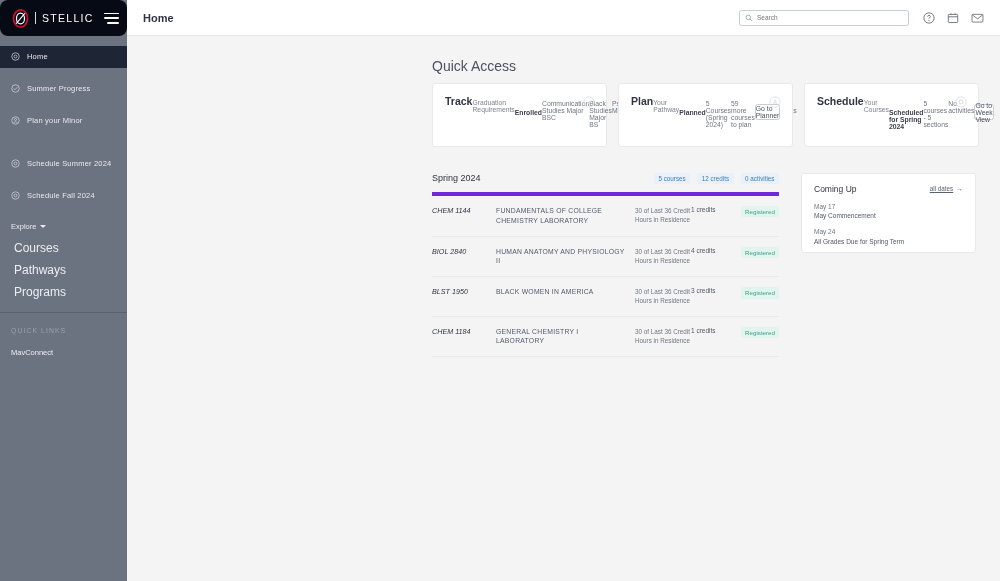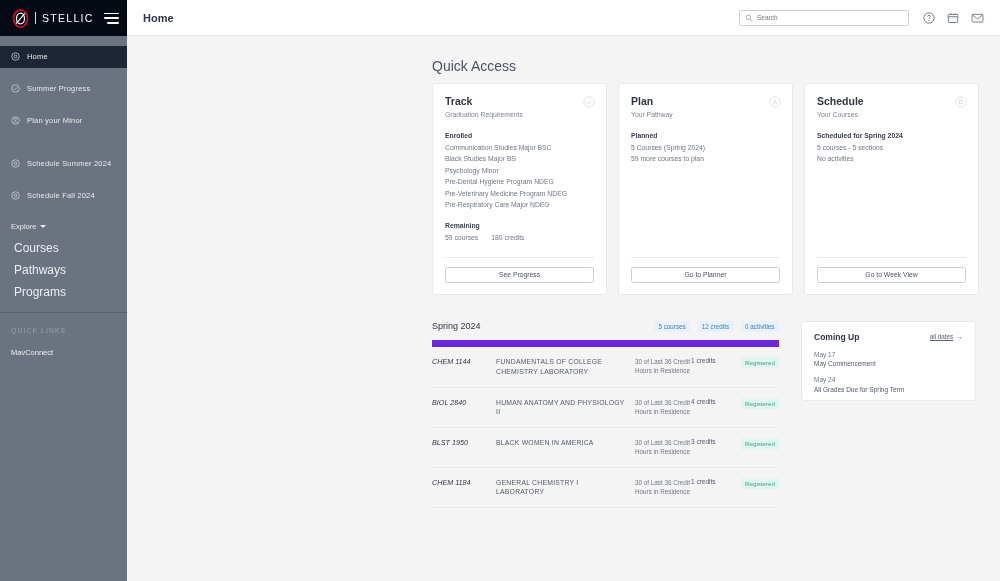--- a/index.html
+++ b/index.html
@@ -12,21 +12,21 @@
 
   
   .sidebar {
     width: 127px; height: 581px;
     background: #6b7280; flex: 0 0 127px;
     display: flex; flex-direction: column;
   }
   .brand {
     height: 36px; background: #050a14;
     display: flex; align-items: center;
-    padding: 0 8px 0 12px; gap: 6px;
+    padding: 0 8px 0 12px; gap: 6px; border-radius: 8px;
   }
   .logo-o {
     width: 17px; height: 19px; position: relative; flex: 0 0 17px;
   }
   .logo-o svg { display: block; }
   .brand-divider {
     width: 1px; height: 12px; background: #ffffff; opacity: .85;
   }
   .brand-name {
     color: #ffffff; font-size: 10.5px; letter-spacing: 1.3px;
@@ -100,21 +100,21 @@
 
   .section-label {
     font-size: 14px; color: #4b5160; margin: 22px 0 9px 305px;
   }
 
   
   .cards { display: flex; gap: 11px; margin-left: 305px; }
   .card {
     background: #ffffff; border: 1px solid #e9e9ec; border-radius: 3px;
     width: 175px; padding: 11px 12px 11px 12px; position: relative;
-    display: flex; flex-direction: column;
+    display: flex; flex-direction: row;
   }
   .card-h { font-size: 10.5px; font-weight: bold; color: #2f3542; }
   .card-sub { font-size: 6.8px; color: #7d8490; margin-top: 4px; }
   .card-badge { position: absolute; top: 10px; right: 11px; }
   .card-block-title { font-size: 6.8px; font-weight: bold; color: #3b4150; margin-top: 14px; }
   .card-line { font-size: 6.8px; color: #6f7682; margin-top: 4.5px; }
   .card-rem-row { font-size: 6.8px; color: #6f7682; margin-top: 4.5px; display: flex; gap: 13px; }
   .card-spacer { flex: 1; min-height: 6px; }
   .card-hr { height: 1px; background: #e9e9ec; margin-top: 10px; }
   .card-btn {
@@ -123,21 +123,21 @@
     display: flex; align-items: center; justify-content: center;
     font-family: "Liberation Sans", sans-serif;
   }
 
   
   .lower { display: flex; gap: 22px; margin-left: 305px; margin-top: 26px; }
 
   .term-panel { width: 347px; }
   .term-head {
     display: flex; align-items: center; padding-bottom: 8px;
-    border-bottom: 7px solid #6d28d9;
+    border-bottom: 4px solid #6d28d9;
   }
   .term-title { font-size: 9px; color: #2f3542; flex: 1; }
   .pill {
     font-size: 6.3px; color: #3f7fb5; background: #e8f1f9;
     border-radius: 2px; padding: 2.2px 4.5px; margin-left: 7px;
   }
   .crow {
     display: flex; padding: 10px 0 10px 0; border-bottom: 1px solid #ebebee;
     align-items: flex-start;
   }
@@ -149,21 +149,21 @@
   .stat-badge {
     font-size: 6.2px; color: #3f9f86; background: #e2f4ef;
     border-radius: 2px; padding: 2.2px 4px;
   }
 
   .coming {
     width: 175px; height: 80px; background: #fff; border: 1px solid #e9e9ec;
     border-radius: 3px; padding: 10px 12px;
   }
   .coming-head { display: flex; align-items: center; }
-  .coming-title { font-size: 8.5px; color: #2f3542; flex: 1; font-weight: bold; }
+  .coming-title { font-size: 8.5px; color: #2f3542; flex: 1; font-weight: normal; }
   .all-dates {
     font-size: 6.3px; color: #5a616f; text-decoration: underline; cursor: pointer;
   }
   .arrow-r { font-size: 6.8px; color: #5a616f; margin-left: 3px; }
   .ev-date { font-size: 6.5px; color: #6f7682; margin-top: 9px; }
   .ev-name { font-size: 6.5px; color: #50586a; margin-top: 2.5px; }
 </style>
 </head>
 <body>
 

